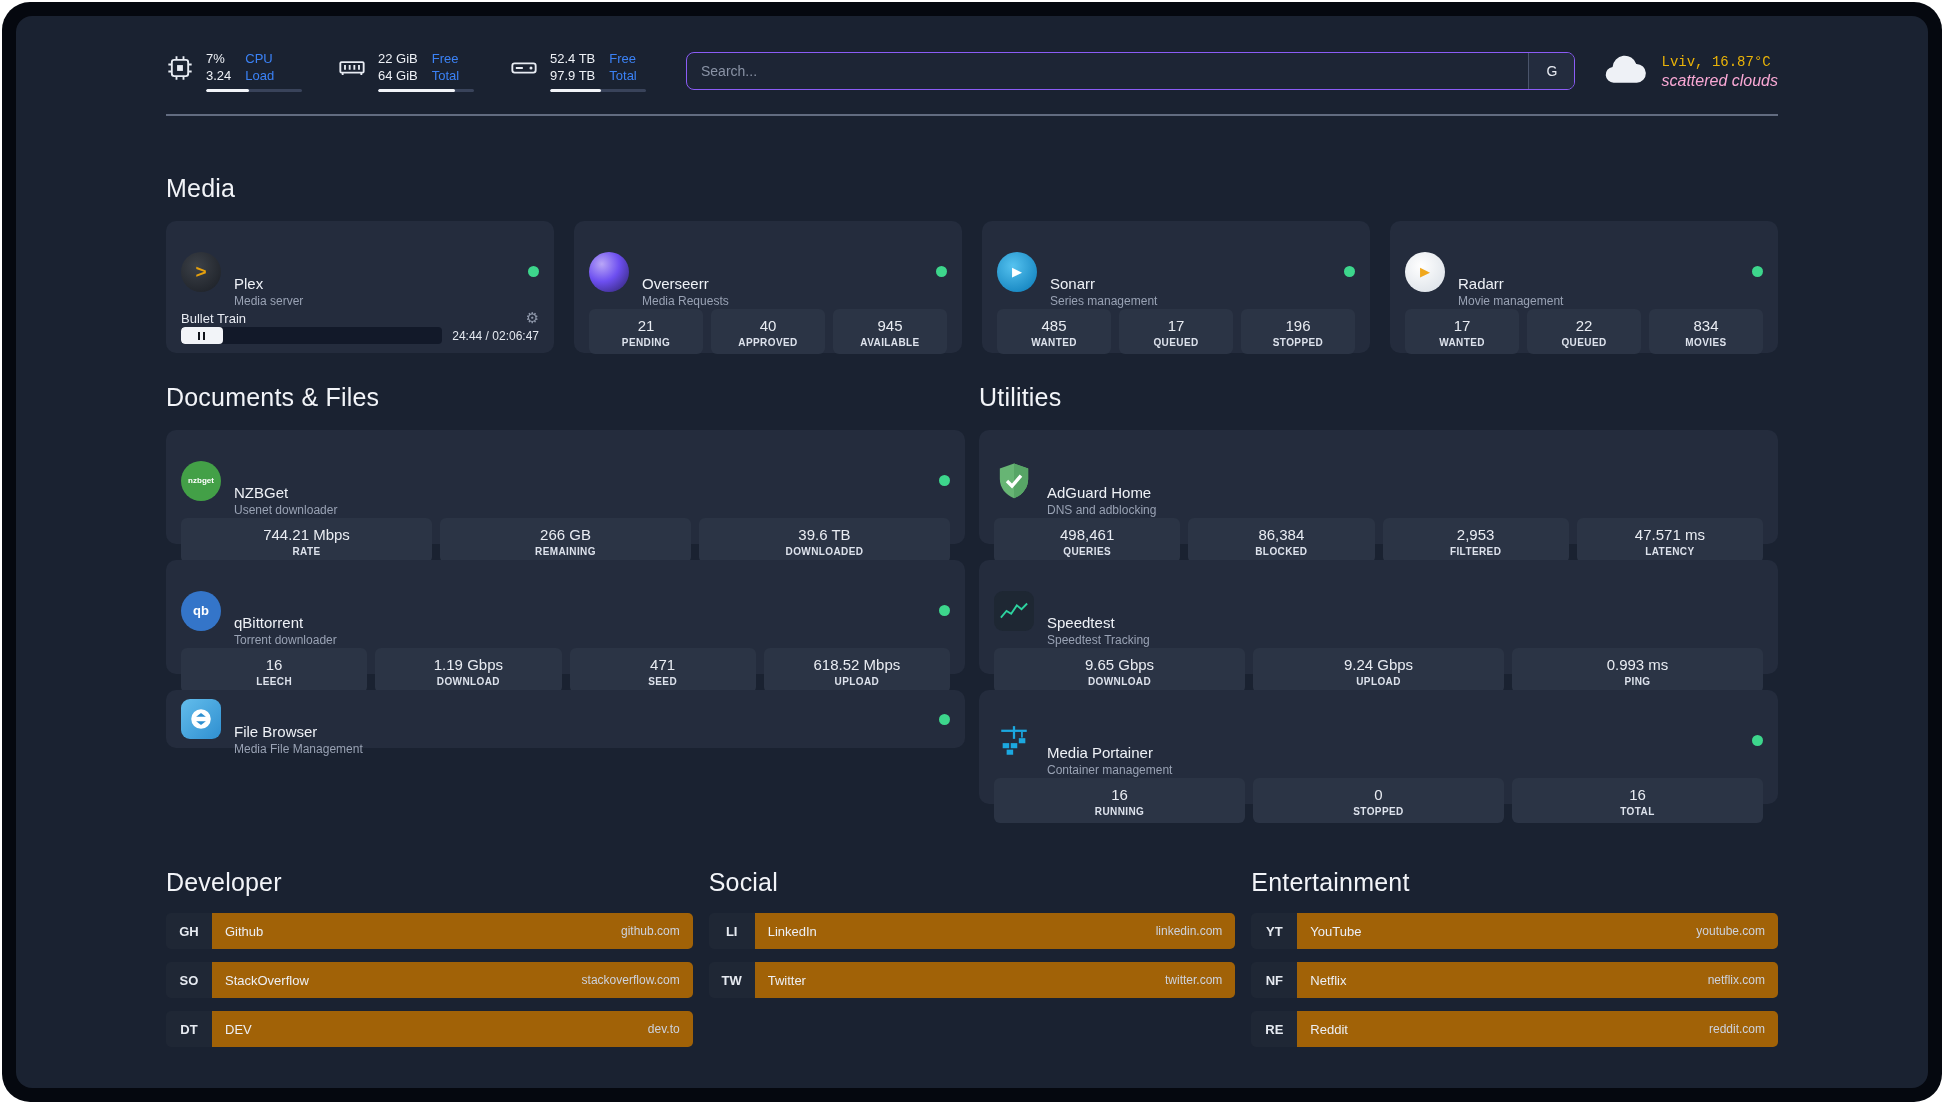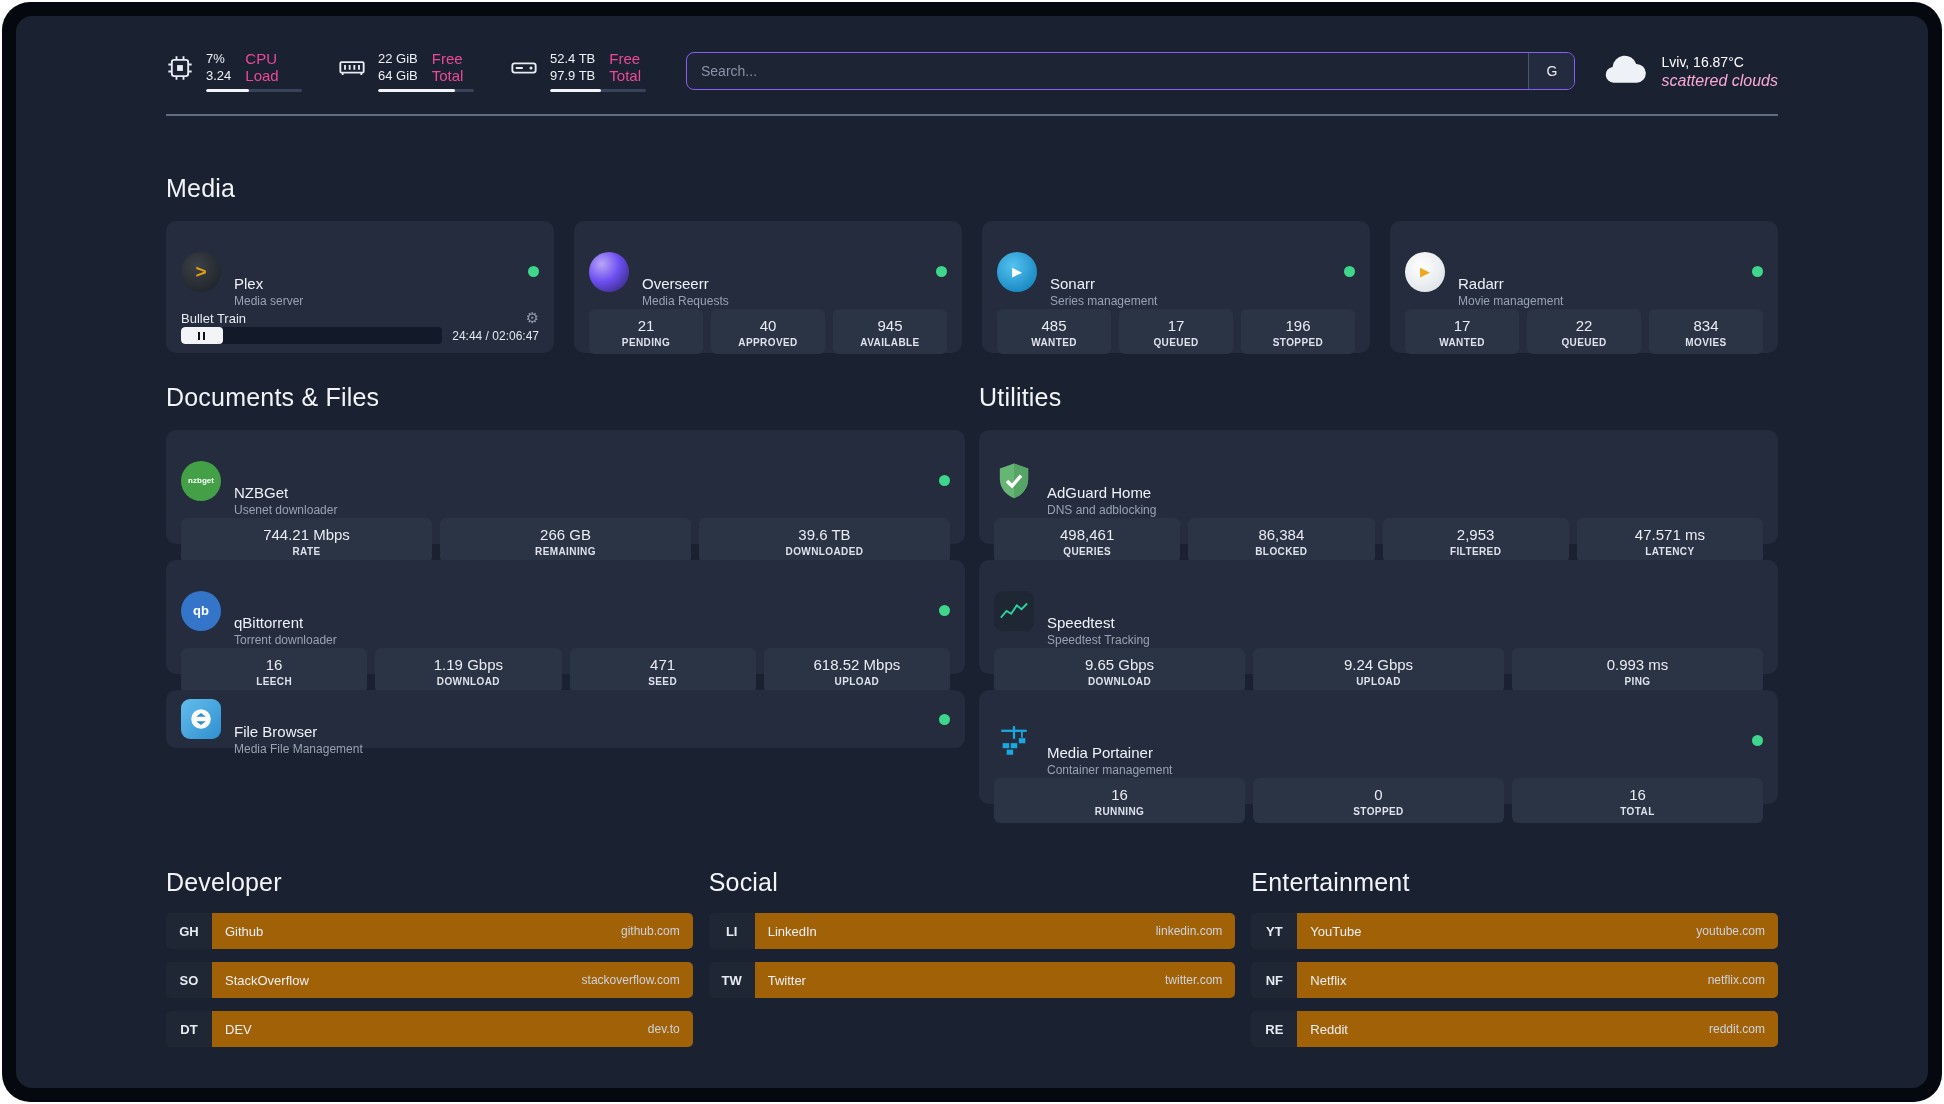--- a/index.html
+++ b/index.html
@@ -10,32 +10,32 @@
   
   .topbar { margin-top:34px; display:flex; align-items:center; }
   .sysstats { display:flex; align-items:center; gap:36px; }
   .sysstat { display:flex; align-items:flex-start; gap:12px; }
   .ss-icon { width:28px; height:28px; margin-top:4px; }
   .ss-icon svg { width:100%; height:100%; }
   .ss-body { display:flex; flex-direction:column; }
   .ss-row { display:flex; gap:14px; }
   .ss-vals, .ss-labels { display:flex; flex-direction:column; }
   .ss-vals span { font-size:13px; color:#eef1f6; line-height:17px; }
-  .ss-labels span { font-size:15px; color:#ec4899; line-height:17px; }
+  .ss-labels span { font-size:13px; color:#3b82f6; line-height:17px; }
   .ss-bar { margin-top:5px; height:3px; width:96px; background:#39435a; border-radius:2px; overflow:hidden; }
   .ss-bar .bar-fill { height:100%; background:#f2f4f8; border-radius:2px; }
 
   .searchwrap { flex:1; margin:0 28px 0 40px; position:relative; }
   .searchwrap input { width:100%; height:38px; background:#1d2535; border:1px solid #8b5cf6; border-radius:8px; color:#e8ebf2; font-size:14px; padding:0 60px 0 14px; outline:none; font-family:"Liberation Sans", sans-serif; }
   .searchwrap input::placeholder { color:#8a93a6; }
   .search-g { position:absolute; right:1px; top:1px; bottom:1px; width:46px; border-left:1px solid #4a546b; background:#232c3e; border-radius:0 7px 7px 0; display:flex; align-items:center; justify-content:center; color:#e8ebf2; font-size:14px; cursor:pointer; }
 
   .weather { display:flex; align-items:center; gap:12px; }
   .weather svg { width:46px; height:32px; }
-  .weather-text .w-loc { font-size:14px; color:#ffffff; line-height:19px; }
+  .weather-text .w-loc { font-size:14px; color:#eab308; line-height:19px;font-family:Liberation Mono, monospace; }
   .weather-text .w-cond { font-size:16px; color:#f9a8d4; line-height:17px;font-style:italic; }
 
   .rule { border-bottom:2px solid #626c80; margin-top:22px; }
 
   
   .section-title { font-size:25px; font-weight:500; color:#f2f4f8; letter-spacing:.2px; }
   .media-title { margin-top:58px; }
   .media-grid { margin-top:18px; display:grid; grid-template-columns:repeat(4,1fr); gap:20px; }
 
   .card { background:#242c3d; border-radius:10px; padding:13px 15px; display:flex; flex-direction:column; }

